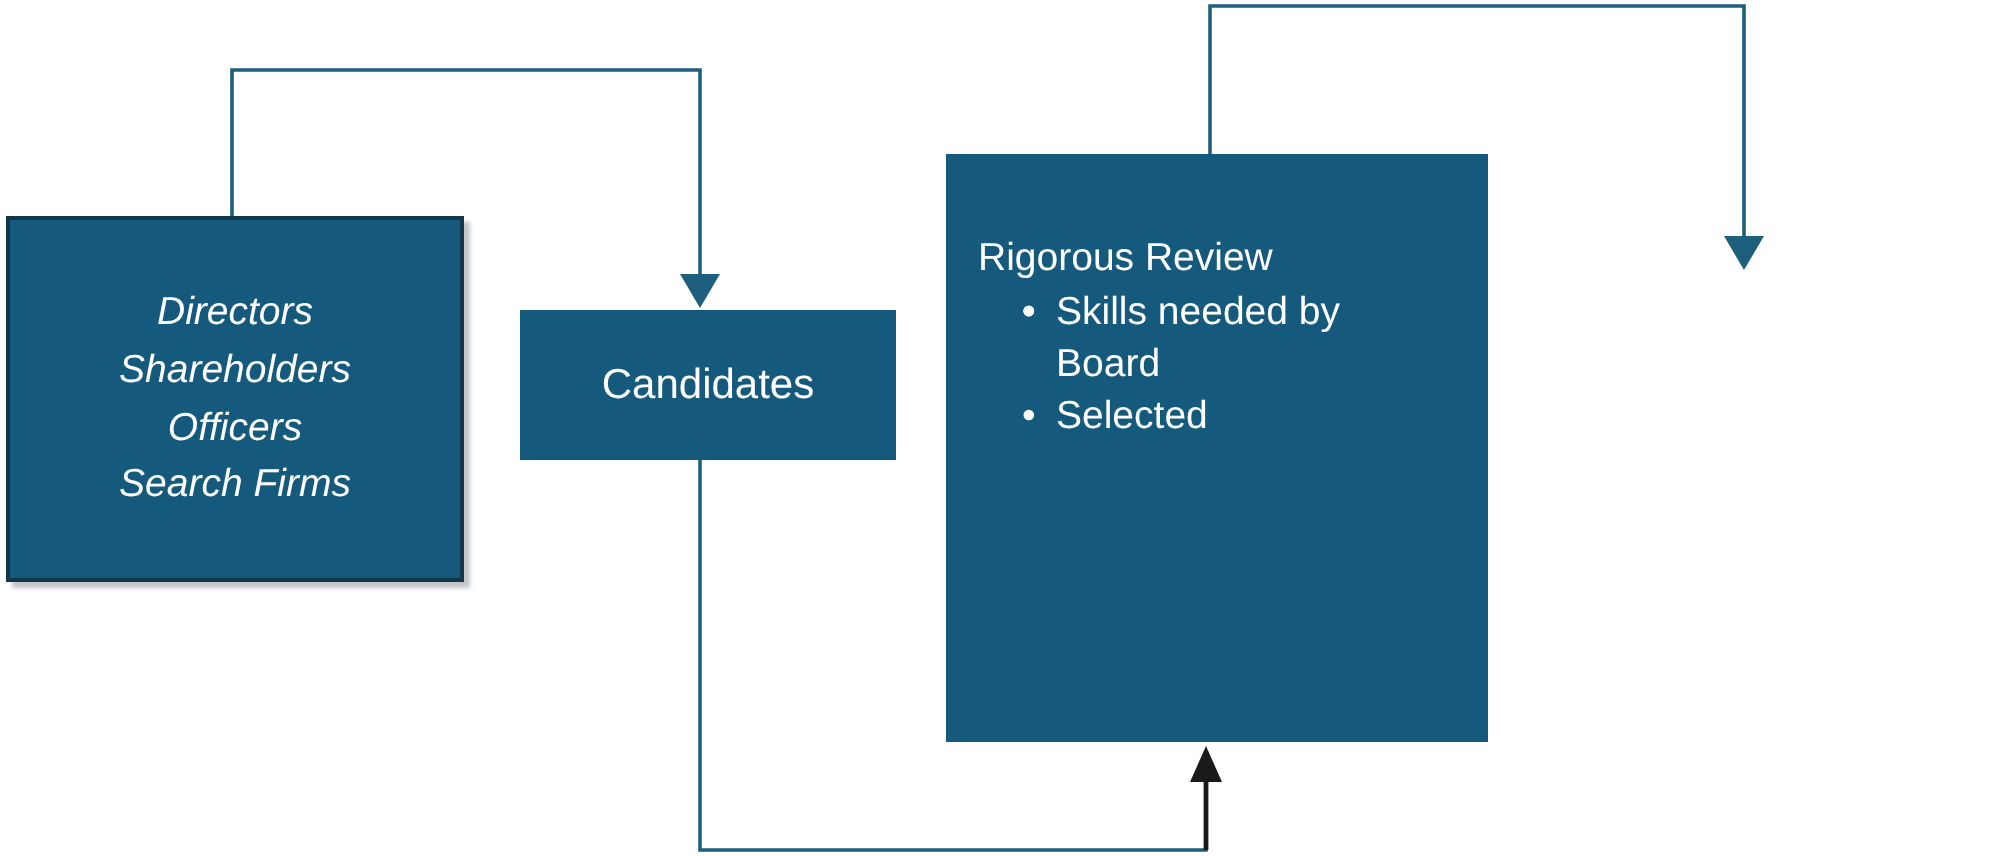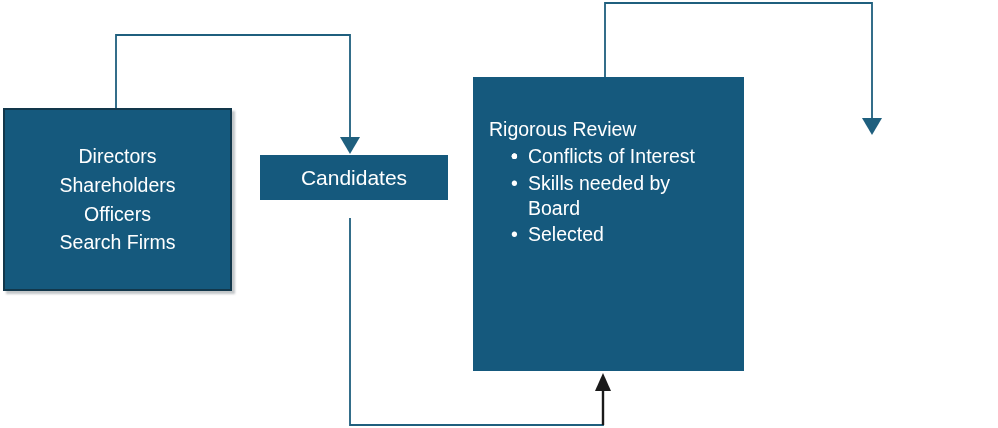--- a/index.html
+++ b/index.html
@@ -41,33 +41,34 @@
   #node-sources {
     left: 3px;
     top: 108px;
     width: 229px;
     height: 183px;
     border: 2px solid #12374B;
     box-shadow: 3px 3px 2px rgba(120,128,134,0.45);
     display: flex;
     align-items: center;
     justify-content: center;
+    font-style: italic;
   }
   #node-sources .lines {
     text-align: center;
     font-size: 19.5px;
     line-height: 1.47;
   }
 
   
   #node-candidates {
     left: 260px;
     top: 155px;
     width: 188px;
-    height: 45px;
+    height: 75px;
     display: flex;
     align-items: center;
     justify-content: center;
     font-size: 21px;
   }
 
   
   #node-review {
     left: 473px;
     top: 77px;
@@ -148,21 +149,20 @@
     <div class="heading">Rigorous Review</div>
     <ul>
       <li>
         <span class="bullet">•</span>
       </li>
       <li>
         <span class="bullet">•</span>
       </li>
       <li>
         <span class="bullet">•</span>
-        <span>Conflicts of Interest</span>
       </li>
       <li>
         <span class="bullet">•</span>
         <span>Skills needed by Board</span>
       </li>
       <li>
         <span class="bullet">•</span>
         <span>Selected</span>
       </li>
     </ul>

